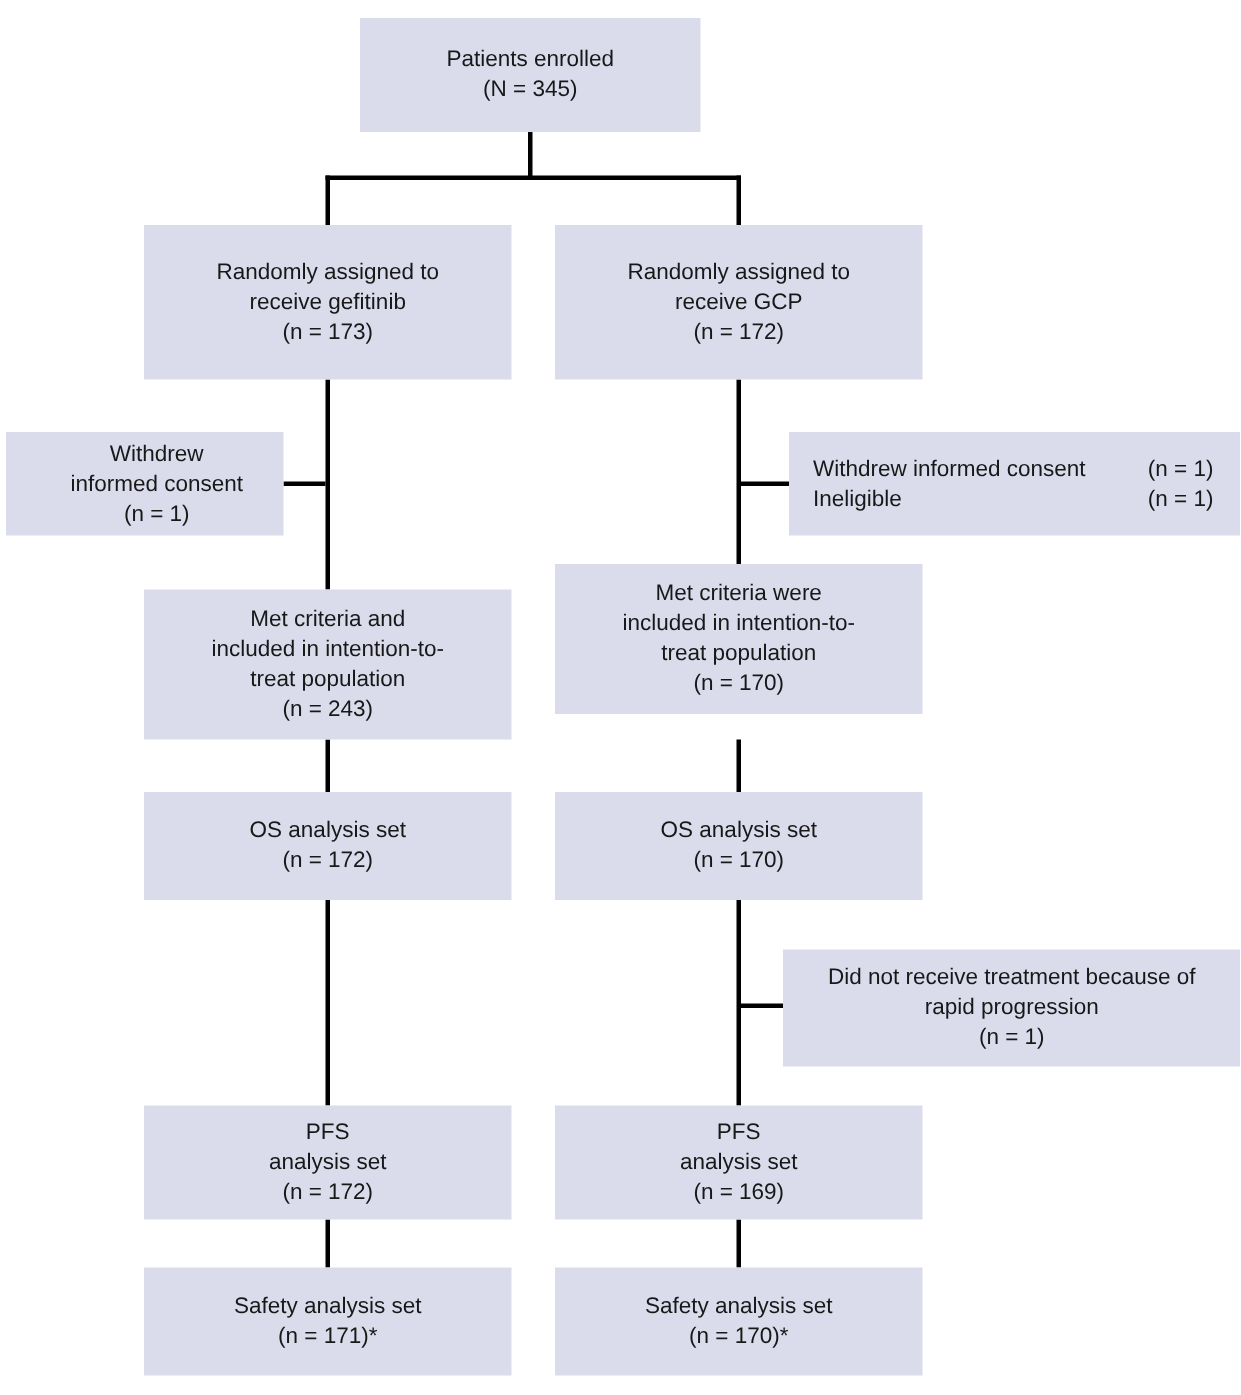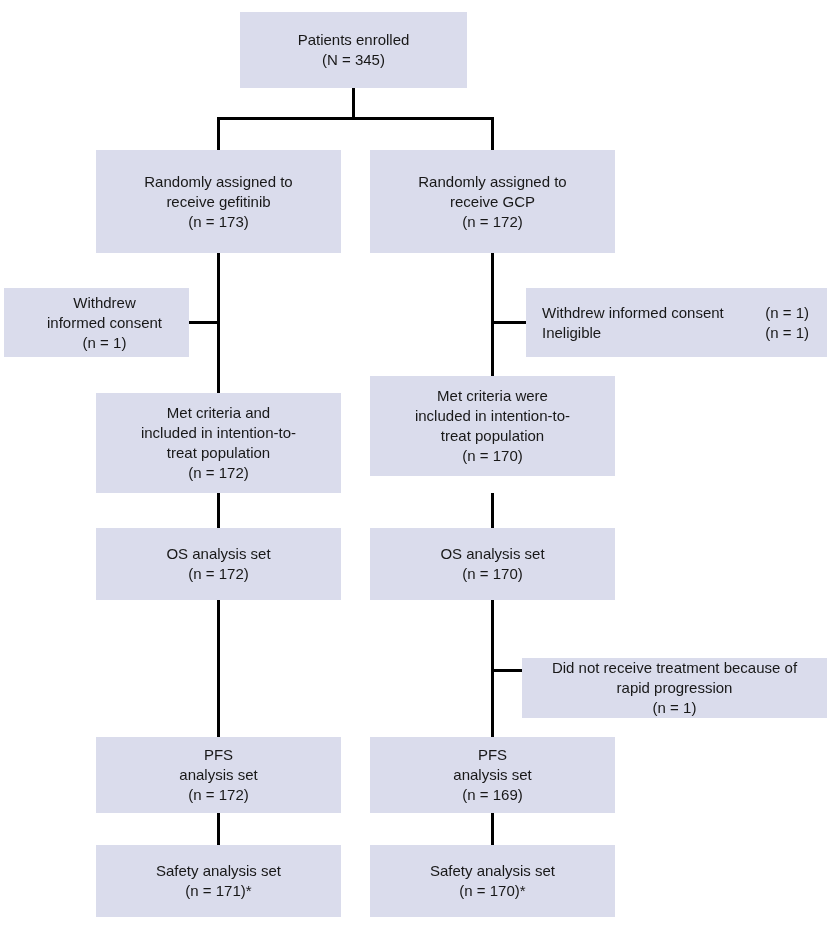--- a/index.html
+++ b/index.html
@@ -50,21 +50,21 @@
   
   #box-enrolled       { left: 240px; top: 12px;  width: 227px; height: 76px; }
   #box-arm-gefitinib  { left: 96px;  top: 150px; width: 245px; height: 103px; }
   #box-arm-gcp        { left: 370px; top: 150px; width: 245px; height: 103px; }
   #box-withdrew-left  { left: 4px;   top: 288px; width: 185px; height: 69px; padding-left: 16px; }
   #box-withdrew-right { left: 526px; top: 288px; width: 301px; height: 69px; }
   #box-itt-left       { left: 96px;  top: 393px; width: 245px; height: 100px; }
   #box-itt-right      { left: 370px; top: 376px; width: 245px; height: 100px; }
   #box-os-left        { left: 96px;  top: 528px; width: 245px; height: 72px; }
   #box-os-right       { left: 370px; top: 528px; width: 245px; height: 72px; }
-  #box-no-treatment   { left: 522px; top: 658px; width: 305px; height: 60px; }
+  #box-no-treatment   { left: 522px; top: 633px; width: 305px; height: 78px; }
   #box-pfs-left       { left: 96px;  top: 737px; width: 245px; height: 76px; }
   #box-pfs-right      { left: 370px; top: 737px; width: 245px; height: 76px; }
   #box-safety-left    { left: 96px;  top: 845px; width: 245px; height: 72px; }
   #box-safety-right   { left: 370px; top: 845px; width: 245px; height: 72px; }
 
   
   #c-stem           { left: 352px; top: 88px;  width: 3px;   height: 30px; }
   #c-branch         { left: 217px; top: 117px; width: 277px; height: 3px; }
   #c-left-drop      { left: 217px; top: 117px; width: 3px;   height: 33px; }
   #c-right-drop     { left: 491px; top: 117px; width: 3px;   height: 33px; }
@@ -132,21 +132,21 @@
     <div class="row">
       <span>Ineligible</span>
       <span>(n = 1)</span>
     </div>
   </div>
 
   <div class="node" id="box-itt-left">
     <div class="txt">Met criteria and
 included in intention-to-
 treat population
-(n = 172)</div>
+(n = 243)</div>
   </div>
 
   <div class="node" id="box-itt-right">
     <div class="txt">Met criteria were
 included in intention-to-
 treat population
 (n = 170)</div>
   </div>
 
   <div class="node" id="box-os-left">

